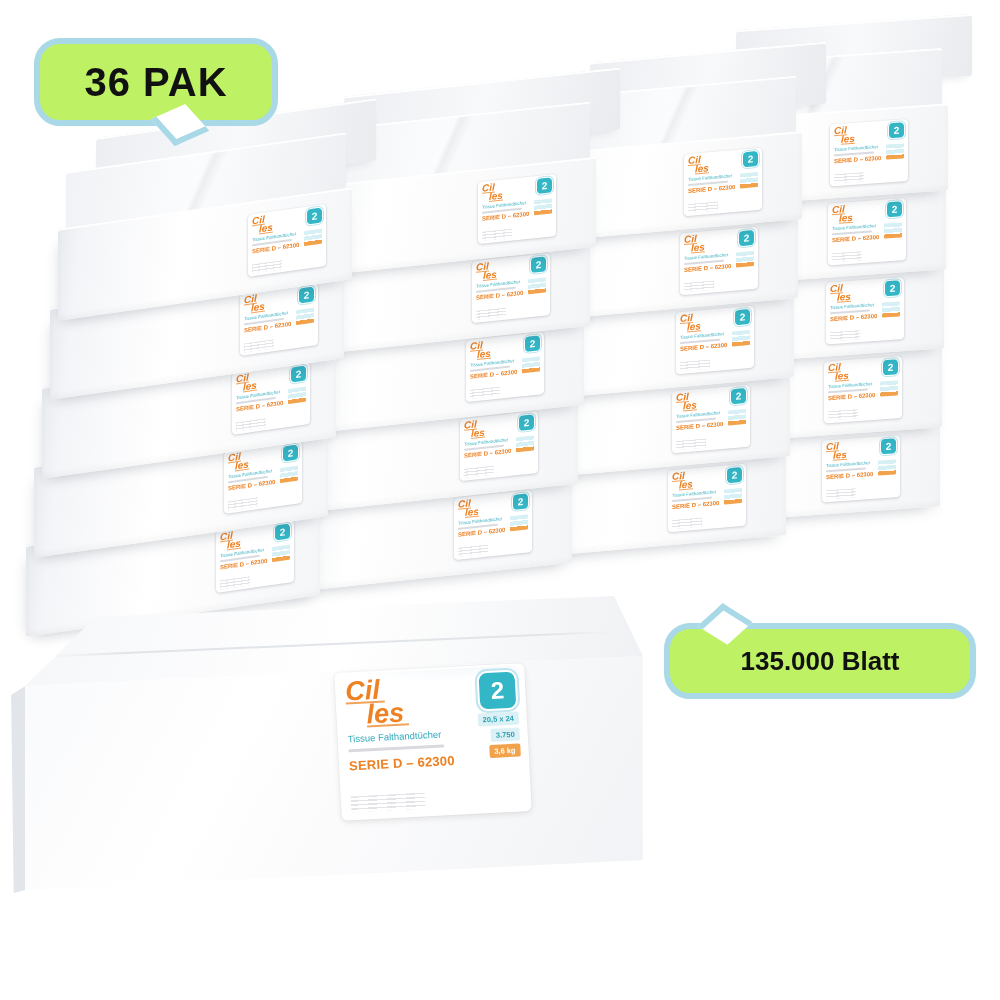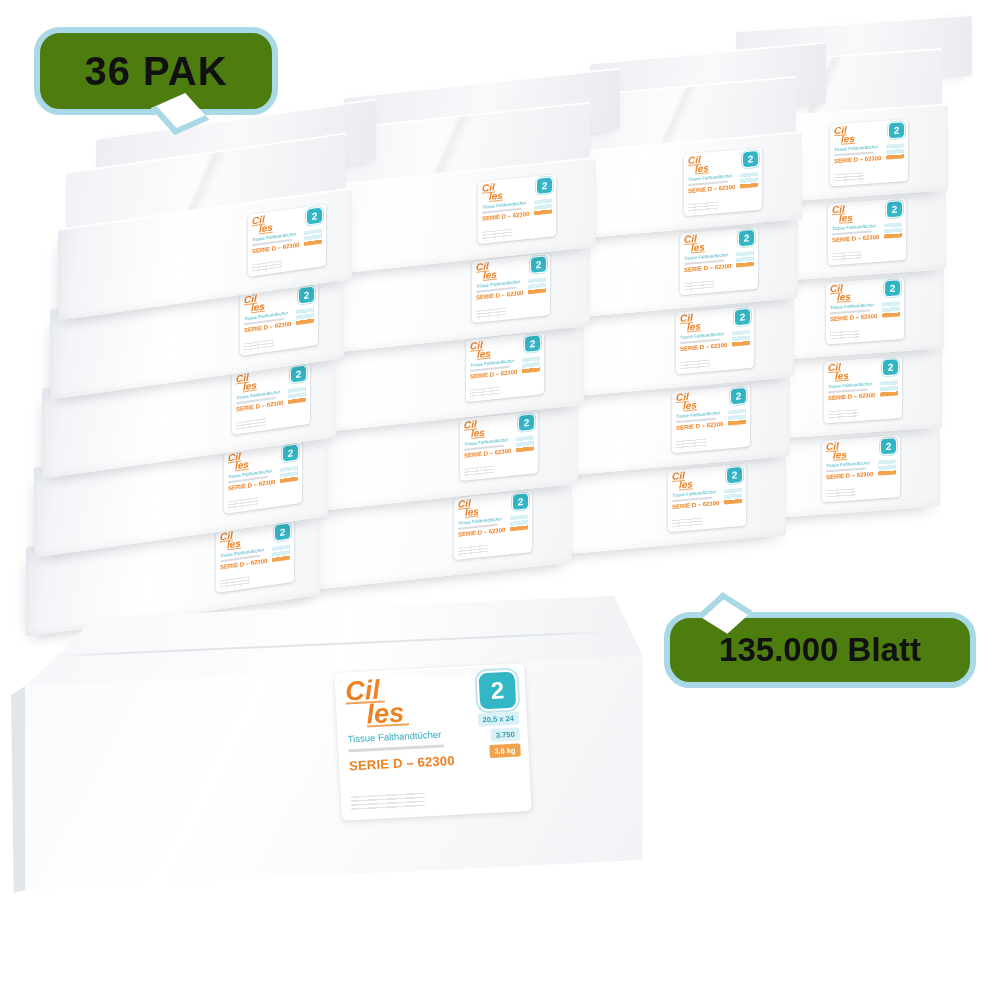--- a/index.html
+++ b/index.html
@@ -4,31 +4,31 @@
 <style>
   html,body{margin:0;padding:0;}
   body{
     width:1000px;height:1000px;background:#ffffff;position:relative;overflow:hidden;
     font-family:"Liberation Sans",sans-serif;
   }
   .scene{position:absolute;inset:0;}
 
   
   .bubble{
-    position:absolute;background:#4d7c0f;border:6px solid #a9d8e6;border-radius:26px;
+    position:absolute;background:#bef264;border:6px solid #a9d8e6;border-radius:26px;
     display:flex;align-items:center;justify-content:center;
-    font-weight:bold;color:#111;z-index:80;
+    font-weight:bold;color:#111;z-index:80;margin-top:11px;
   }
   .bubble-left{left:34px;top:27px;width:232px;height:76px;font-size:40px;letter-spacing:1px;}
   .bubble-left::after{
     content:"";position:absolute;bottom:-23px;left:122px;width:30px;height:30px;background:#fff;
     border-right:6px solid #a9d8e6;border-bottom:6px solid #a9d8e6;
     transform:rotate(48deg) skewX(-18deg);
   }
-  .bubble-right{left:664px;top:612px;width:300px;height:64px;font-size:33px;}
+  .bubble-right{left:664px;top:612px;width:300px;height:64px;font-size:26px;}
   .bubble-right::before{
     content:"";position:absolute;top:-22px;left:38px;width:28px;height:28px;background:#fff;
     border-left:6px solid #a9d8e6;border-top:6px solid #a9d8e6;
     transform:rotate(48deg) skewY(-16deg);
   }
 
   
   .cA{--x:58px;--y:208px;--dx:-8px;--w:294px;--h:92px;--sk:-8deg;--cz:40;}
   .cB{--x:306px;--y:172px;--dx:-6px;--w:290px;--h:90px;--sk:-6deg;--cz:30;}
   .cC{--x:552px;--y:142px;--dx:-4px;--w:250px;--h:88px;--sk:-5deg;--cz:20;}

